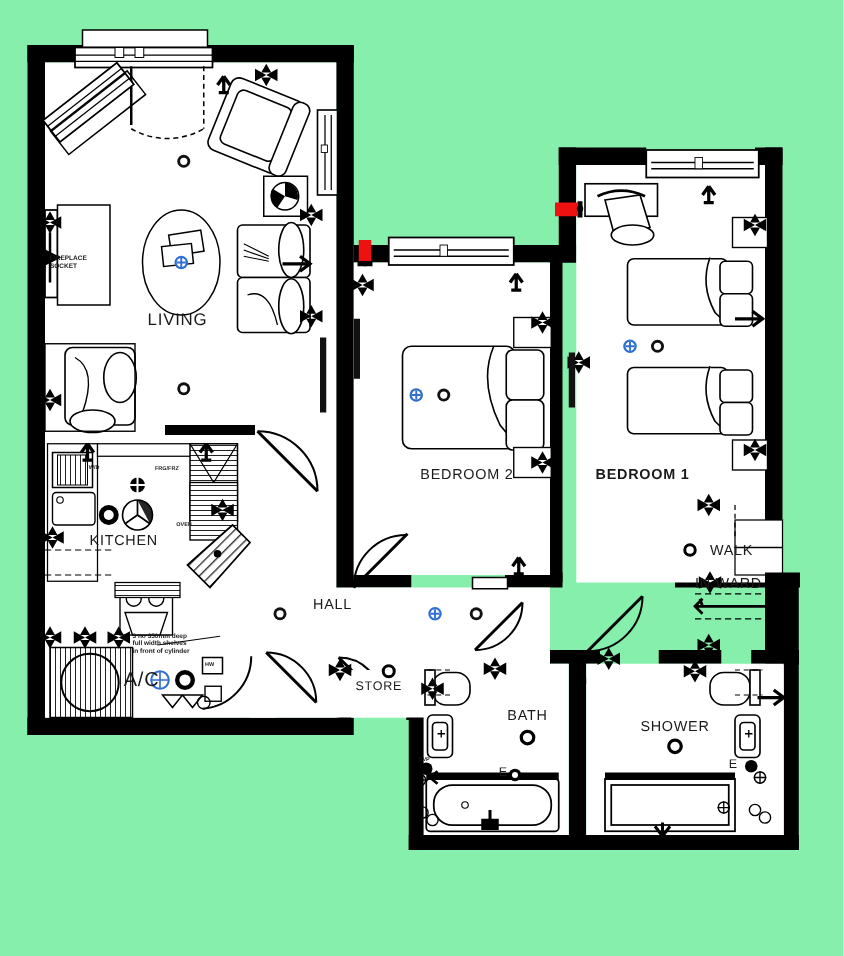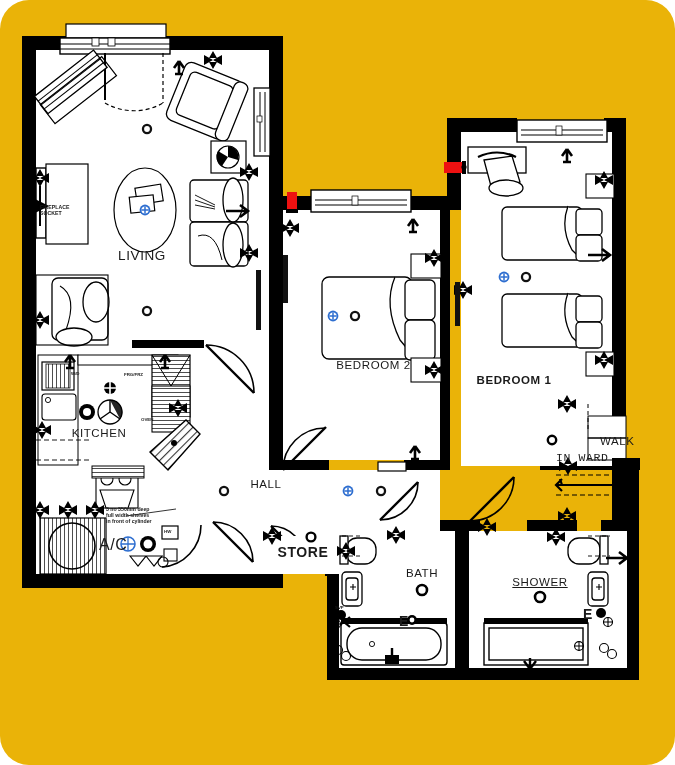--- a/index.html
+++ b/index.html
@@ -1,29 +1,29 @@
 <!DOCTYPE html>
 <html><head>
 <meta charset="utf-8">
 <style>
   html,body{margin:0;padding:0;background:#ffffff;}
   body{font-family:"Liberation Sans",sans-serif;}
-  #plan-wrap{position:relative;width:675px;height:765px;background:#eab308;overflow:hidden;border-radius:29px;}
+  #plan-wrap{position:relative;width:675px;height:765px;background:#86efac;overflow:hidden;}
   #plan-svg{position:absolute;left:0;top:0;width:675px;height:765px;}
   .room-label{
     position:absolute;
     font-family:"Liberation Sans",sans-serif;
     color:#1a1a1a;
     letter-spacing:0.6px;
     white-space:nowrap;
     pointer-events:none;
   }
   .lbl-big{font-size:13.5px;}
   .lbl-mid{font-size:11.5px;}
-  .lbl-sm{font-size:14px;font-weight:bold;}
+  .lbl-sm{font-size:10px;}
   .lbl-tiny{font-size:5.2px;font-weight:bold;line-height:1.18;letter-spacing:0px;}
   .lbl-micro{font-size:4.4px;font-weight:bold;letter-spacing:0px;}
   .lbl-ac{font-size:16px;}
   .lbl-center{text-align:center;transform:translateX(-50%);}
 </style>
 </head>
 <body>
 
 <div id="plan-wrap">
 
@@ -543,27 +543,27 @@
 
   <g fill="none" stroke="#000" stroke-width="1">
     <path d="M36 50 L269 50 L269 506 L36 506 Z" opacity="0"></path>
   </g>
 </svg>
 
 <div class="room-label lbl-big lbl-center" style="left:142px;top:248px;">LIVING</div>
 <div class="room-label lbl-mid lbl-center" style="left:99px;top:427px;">KITCHEN</div>
 <div class="room-label lbl-mid lbl-center" style="left:266px;top:478px;">HALL</div>
 <div class="room-label lbl-sm lbl-center" style="left:303px;top:544px;">STORE</div>
-<div class="room-label lbl-mid lbl-center" style="left:358px;top:359px;padding-left:31px;">BEDROOM 2</div>
+<div class="room-label lbl-mid lbl-center" style="left:358px;top:374px;padding-left:31px;">BEDROOM 2</div>
 <div class="room-label lbl-mid lbl-center" style="left:514px;top:374px;font-weight:bold;">BEDROOM 1</div>
 <div class="room-label lbl-mid lbl-center" style="left:422px;top:567px;">BATH</div>
-<div class="room-label lbl-mid lbl-center" style="left:540px;top:576px;text-decoration:underline;">SHOWER</div>
-
-<div class="room-label lbl-mid" style="left:568px;top:435px;margin-left:32px;">WALK</div>
-<div class="room-label lbl-mid" style="left:556px;top:451px;font-family:Liberation Mono, monospace;">IN WARD</div>
+<div class="room-label lbl-mid lbl-center" style="left:540px;top:576px;">SHOWER</div>
+
+<div class="room-label lbl-mid" style="left:568px;top:435px;">WALK</div>
+<div class="room-label lbl-mid" style="left:556px;top:461px;">IN WARD</div>
 
 <div class="room-label lbl-micro" style="left:71px;top:371px;">W/D</div>
 <div class="room-label lbl-micro" style="left:124px;top:372px;">FRG/FRZ</div>
 <div class="room-label lbl-micro" style="left:141px;top:417px;">OVEN</div>
 <div class="room-label lbl-ac" style="left:99px;top:536px;">A/C</div>
 <div class="room-label lbl-micro" style="left:164px;top:529px;">HW</div>
 <div class="room-label lbl-micro" style="left:335px;top:605px;">SVP</div>
 <div class="room-label lbl-sm" style="left:399px;top:613px;">E</div>
 <div class="room-label lbl-sm" style="left:583px;top:606px;">E</div>
 

